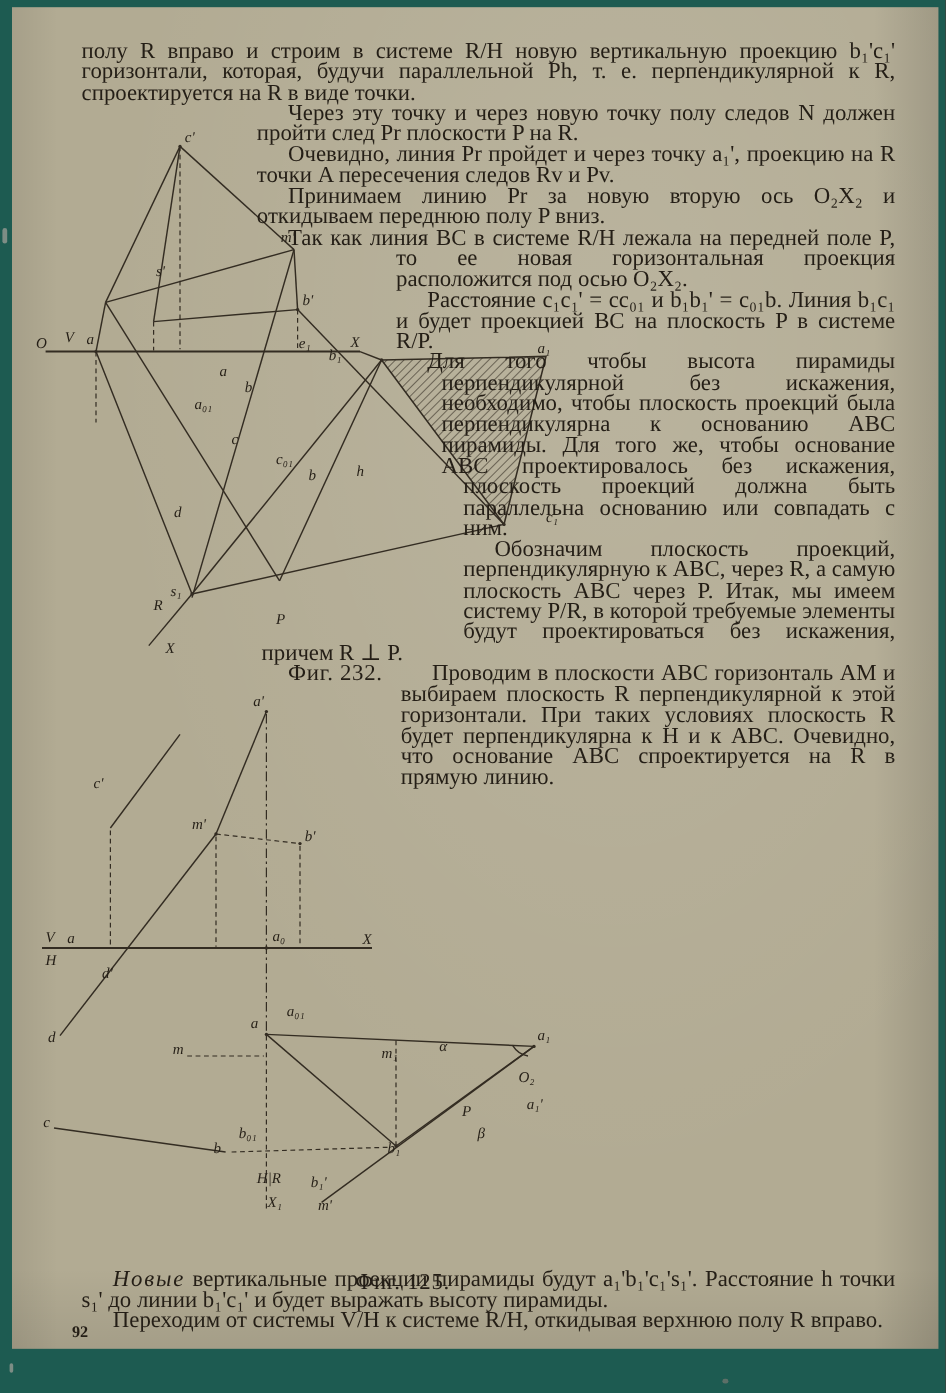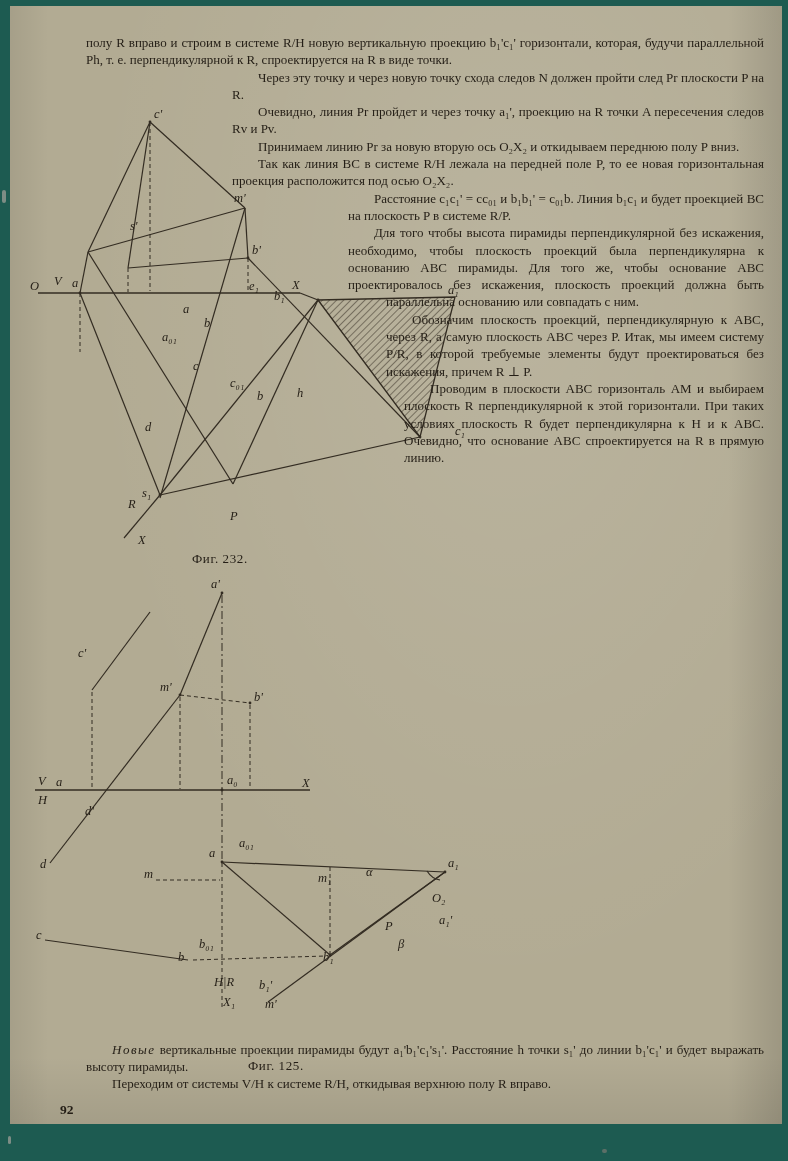--- a/index.html
+++ b/index.html
@@ -4,22 +4,22 @@
 <style>
   *{box-sizing:border-box;}
   html,body{margin:0;padding:0;background:#2b2b2b;}
   .screen{position:relative;width:788px;height:1161px;background:#1d5b51;overflow:hidden;
           font-family:"Liberation Serif","DejaVu Serif",serif;}
   .paper{position:absolute;left:10px;top:6px;width:772px;height:1118px;background:#b2ab93;
          background-image:
            radial-gradient(ellipse at 65% 25%, rgba(255,255,255,0.10), rgba(255,255,255,0) 60%),
            linear-gradient(90deg, rgba(0,0,0,0.07), rgba(0,0,0,0) 5%, rgba(0,0,0,0) 93%, rgba(0,0,0,0.12)),
            linear-gradient(0deg, rgba(0,0,0,0.08), rgba(0,0,0,0) 6%);}
-  .content{position:absolute;left:76px;top:28px;width:678px;color:#241e16;
-           font-size:13px;line-height:17.3px;text-align:justify;}
+  .content{position:absolute;left:58px;top:28px;width:678px;color:#241e16;
+           font-size:19px;line-height:17.3px;text-align:justify;}
   .content p{margin:0;text-indent:26px;}
   .content p.noindent{text-indent:0;}
   .sp{float:left;clear:left;}
   .sp1{width:146px;height:134px;}
   .sp2{width:262px;height:102px;}
   .sp3{width:300px;height:88px;}
   .sp4{width:318px;height:112px;}
   .sp5{width:150px;height:44px;}
   .sp6{width:266px;height:300px;}
   .sp7{width:376px;height:192px;}
@@ -27,21 +27,21 @@
   .fig{position:absolute;overflow:visible;}
   .fig line,.fig path,.fig polygon,.fig polyline{stroke:#332c22;fill:none;}
   .fig .thin{stroke-width:1.2;}
   .fig .ax{stroke-width:1.7;}
   .fig .dash{stroke-width:1;stroke-dasharray:4 3;}
   .fig .dashdot{stroke-width:1;stroke-dasharray:8 3 2 3;}
   .fig .hatched{fill:url(#hatchp);stroke:#332c22;stroke-width:1.3;}
   .fig circle{fill:#332c22;stroke:none;}
   .fig-label{font-family:"Liberation Serif","DejaVu Serif",serif;font-size:12.5px;
              font-style:italic;fill:#241e16;stroke:none;}
-  .fig-caption{position:absolute;color:#241e16;font-size:13px;letter-spacing:0.6px;}
+  .fig-caption{position:absolute;color:#241e16;font-size:19px;letter-spacing:0.6px;margin-left:48px;}
   .page-number{position:absolute;left:50px;top:1096px;color:#241e16;font-size:13.5px;font-weight:bold;}
   .edge-mark{position:absolute;background:#7d8d85;}
   .m1{left:2px;top:190px;width:4px;height:13px;border-radius:2px;}
   .m2{left:8px;top:1136px;width:3px;height:8px;border-radius:2px;}
   .m3{left:602px;top:1149px;width:5px;height:4px;border-radius:2px;background:#5c6f67;}
 </style>
 </head>
 <body>
 
 <div class="screen">
@@ -183,21 +183,21 @@
 
     <div class="content">
       <p class="noindent">полу R вправо и строим в системе R/H новую вертикальную проекцию b₁'c₁' горизонтали, которая, будучи параллельной Ph, т. е. перпендикулярной к R, спроектируется на R в виде точки.</p>
 
       <div class="sp sp1"></div>
       <div class="sp sp2"></div>
       <div class="sp sp3"></div>
       <div class="sp sp4"></div>
       <div class="sp sp5"></div>
 
-      <p>Через эту точку и через новую точку схода следов N должен пройти след Pr плоскости P на R.</p>
+      <p>Через эту точку и через новую точку полу следов N должен пройти след Pr плоскости P на R.</p>
       <p>Очевидно, линия Pr пройдет и через точку a₁', проекцию на R точки A пересечения следов Rv и Pv.</p>
       <p>Принимаем линию Pr за новую вторую ось O₂X₂ и откидываем переднюю полу P вниз.</p>
       <p>Так как линия BC в системе R/H лежала на передней поле P, то ее новая горизонтальная проекция расположится под осью O₂X₂.</p>
       <p>Расстояние c₁c₁' = cc₀₁ и b₁b₁' = c₀₁b. Линия b₁c₁ и будет проекцией BC на плоскость P в системе R/P.</p>
 
       <div class="sp sp6"></div>
       <div class="sp sp7"></div>
 
       <p>Для того чтобы высота пирамиды перпендикулярной без искажения, необходимо, чтобы плоскость проекций была перпендикулярна к основанию ABC пирамиды. Для того же, чтобы основание ABC проектировалось без искажения, плоскость проекций должна быть параллельна основанию или совпадать с ним.</p>
       <p>Обозначим плоскость проекций, перпендикулярную к ABC, через R, а самую плоскость ABC через P. Итак, мы имеем систему P/R, в которой требуемые элементы будут проектироваться без искажения, причем R ⊥ P.</p>

